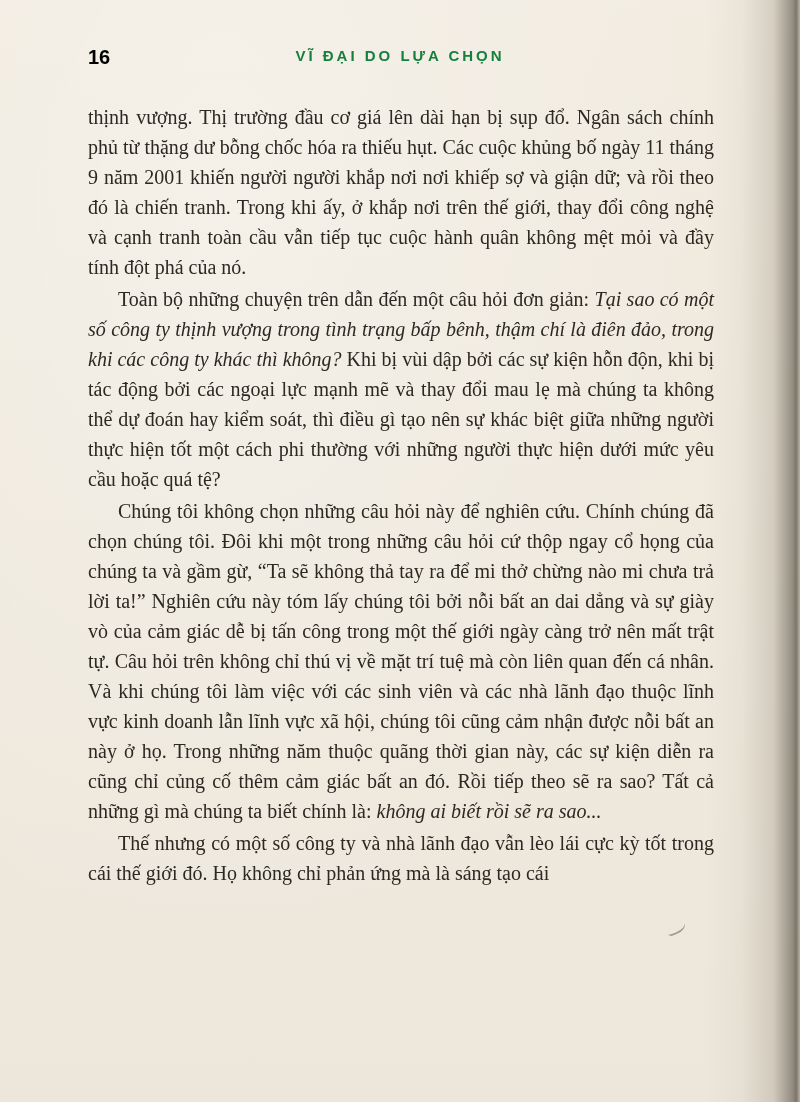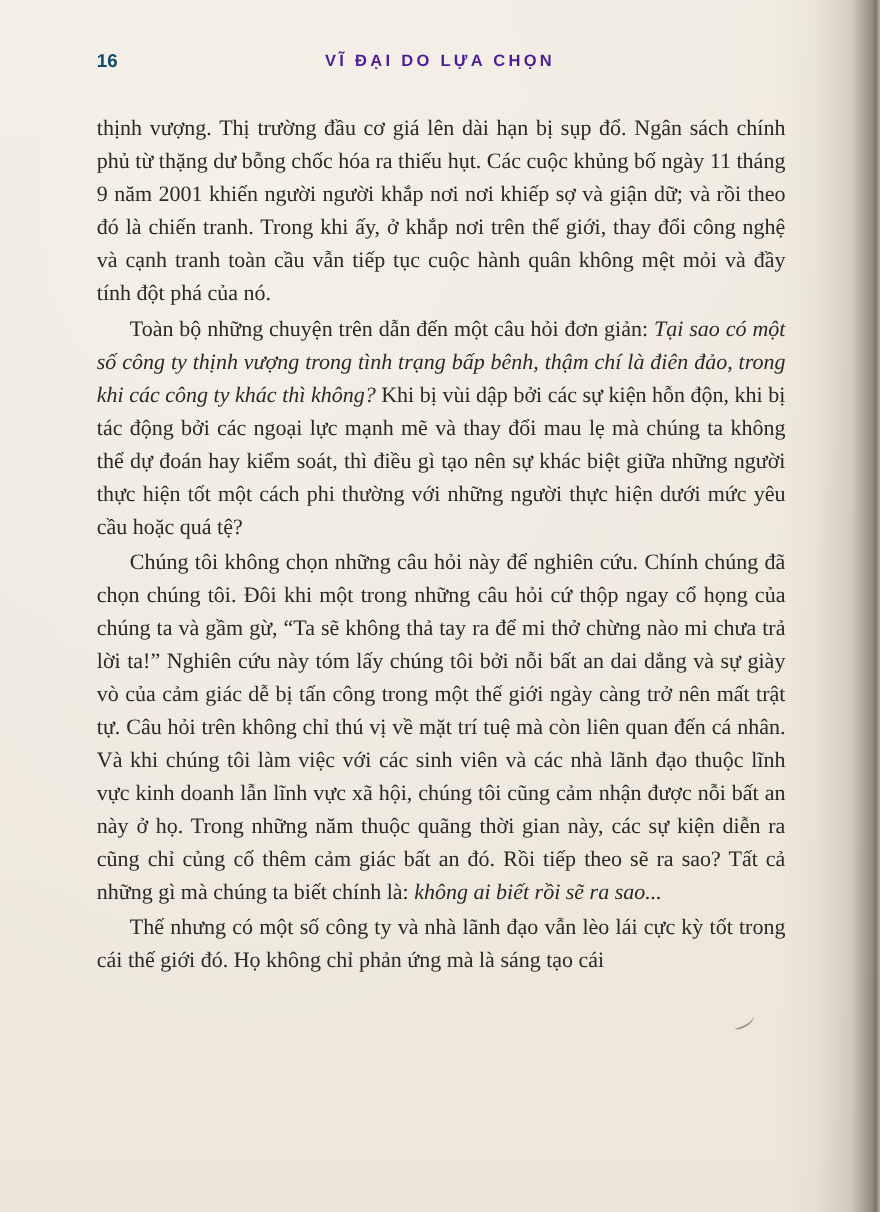--- a/index.html
+++ b/index.html
@@ -26,26 +26,26 @@
       rgba(66,58,45,0.52) 92%,
       rgba(52,46,36,0.62) 96%,
       rgba(134,124,108,0.50) 100%);
   }
   .page-header{
     position:absolute;top:46px;left:88px;right:88px;height:24px;
   }
   .page-number{
     position:absolute;left:0;top:0;
     font-family:"Liberation Sans", sans-serif;
-    font-weight:700;font-size:17px;color:#0c4a6e;
+    font-weight:700;font-size:20px;color:#000000;
   }
   .running-head{
     position:absolute;left:0;right:0;top:1px;text-align:center;
     font-family:"Liberation Sans", sans-serif;
-    font-weight:700;font-size:15px;letter-spacing:3px;color:#4c1d95;
+    font-weight:700;font-size:15px;letter-spacing:3px;color:#15803d;
     white-space:nowrap;
   }
   .page-body{
     position:absolute;top:102px;left:88px;width:626px;
     color:#2c2822;
     font-size:20px;line-height:30px;
     text-align:justify;
   }
   p.para{margin:0 0 2px 0;}
   p.para.indent{text-indent:30px;}

